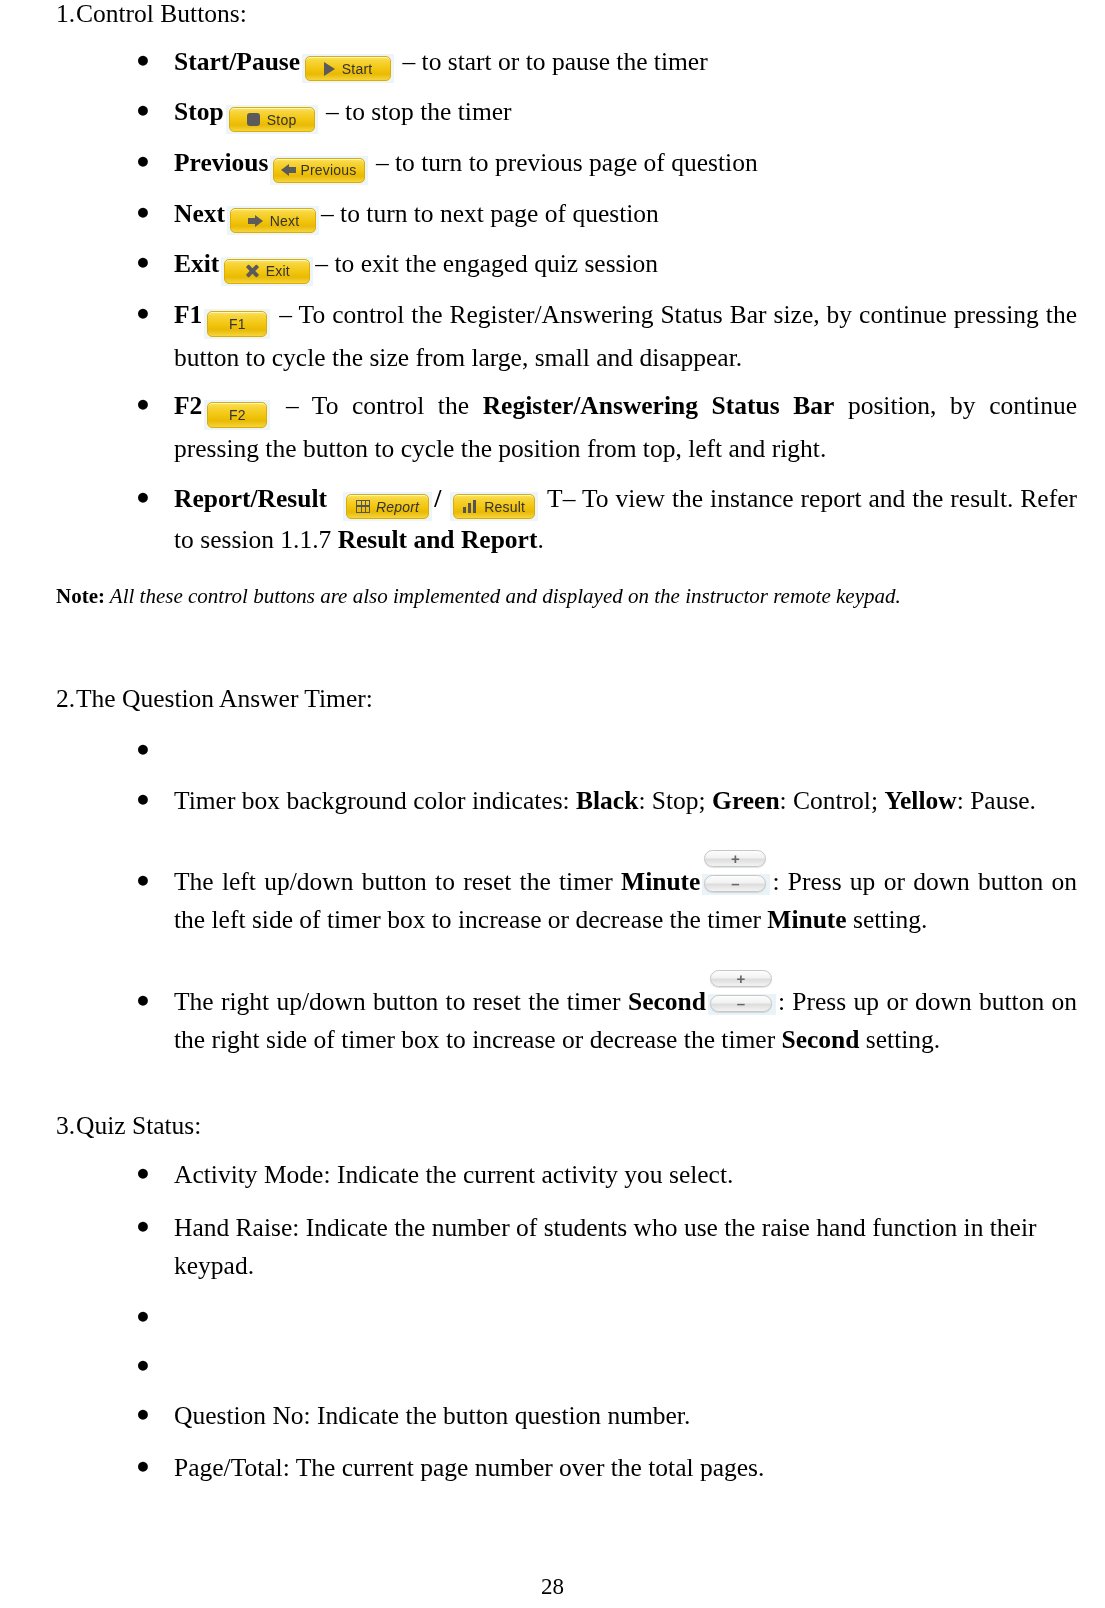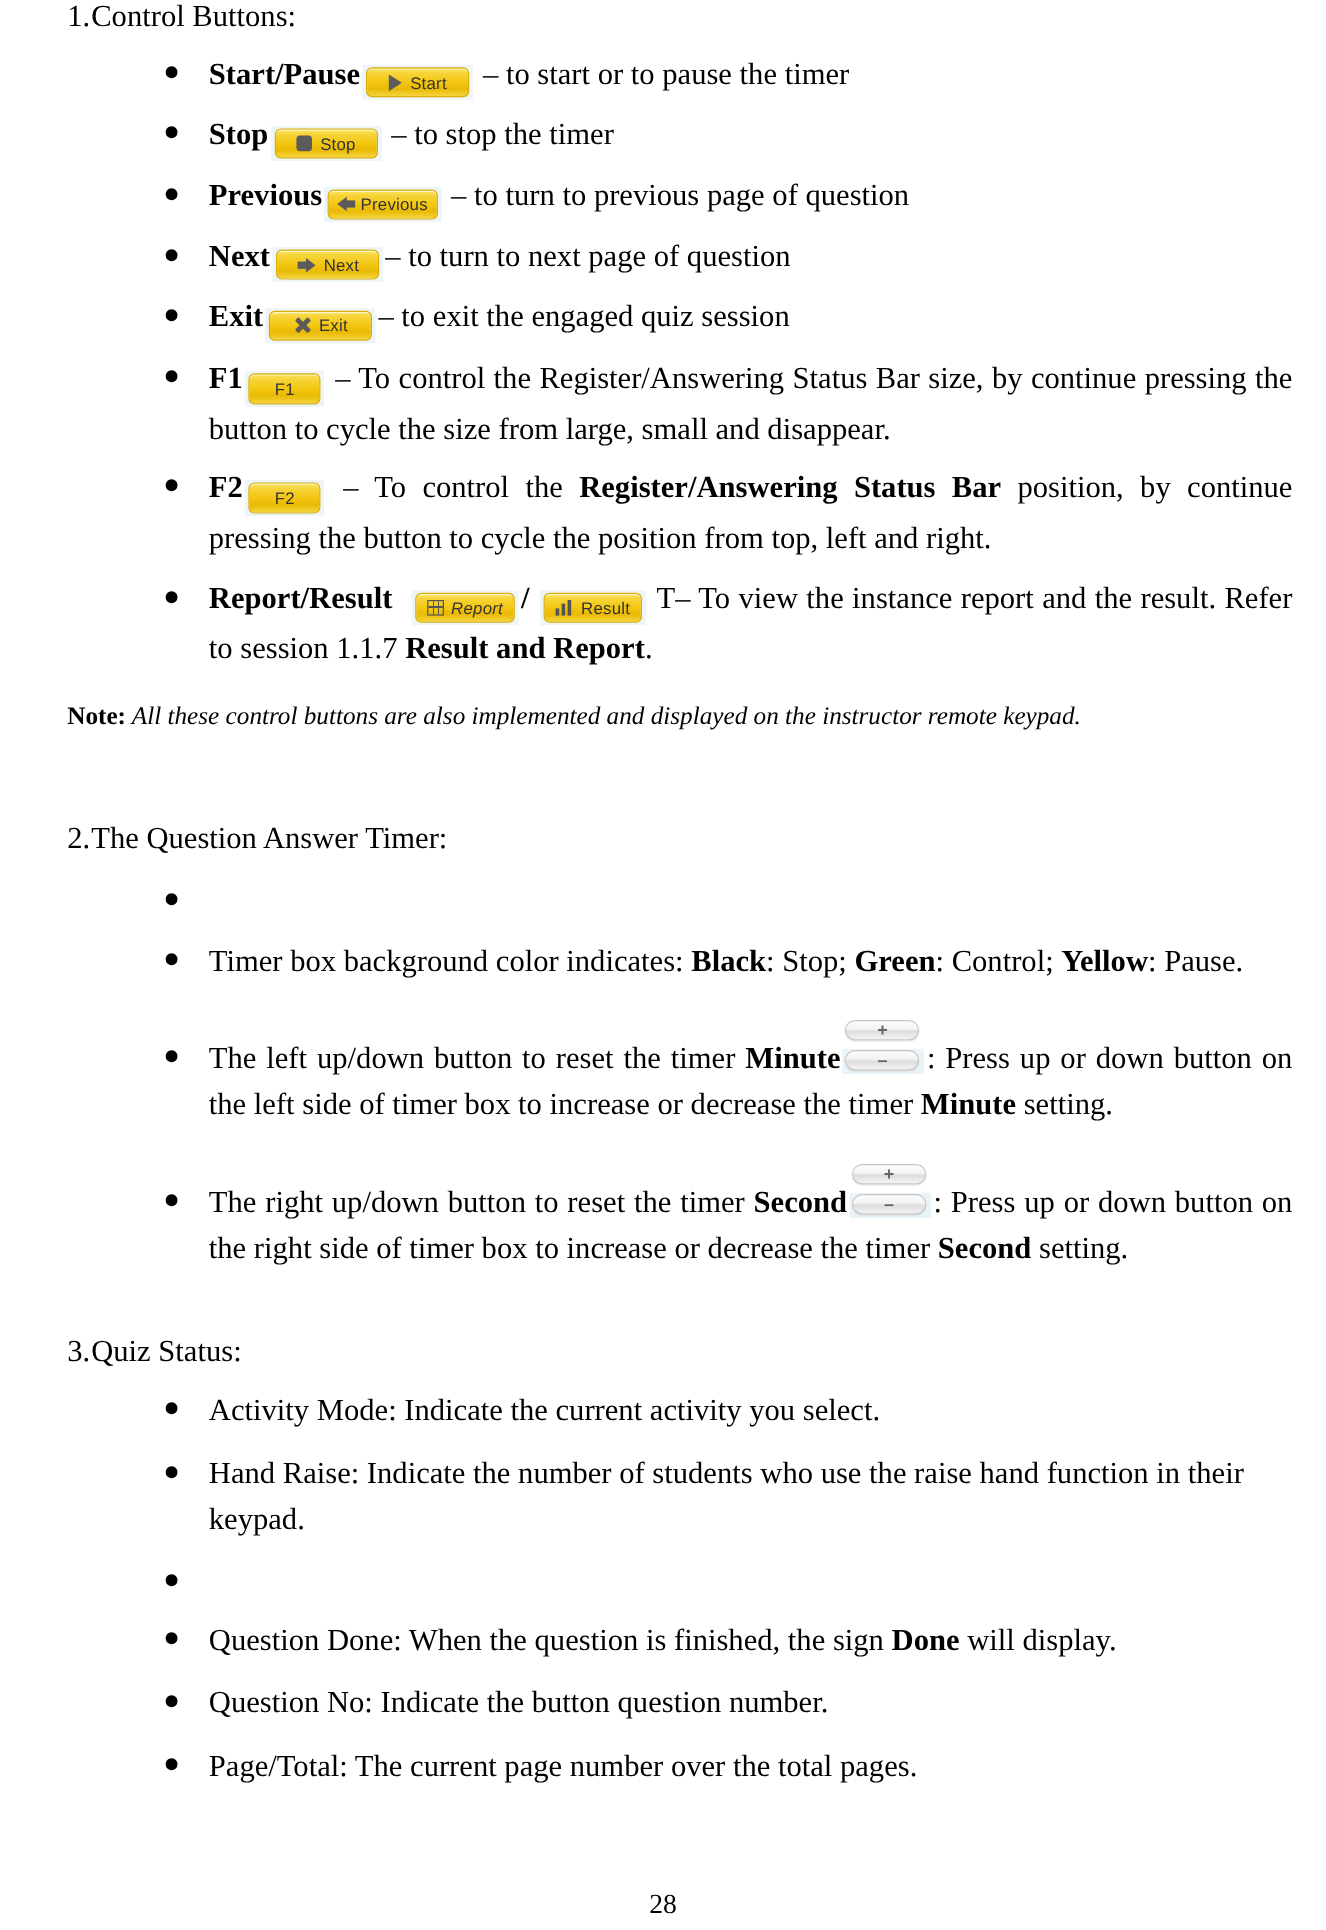--- a/index.html
+++ b/index.html
@@ -336,21 +336,20 @@
     <span class="dot">●</span>
     <span class="btxt nojust">Hand Raise: Indicate the number of students who use the raise hand function in their keypad.</span>
   </div>
 
   <div class="bullet-item" style="margin-top:14px;">
     <span class="dot">●</span>
   </div>
 
   <div class="bullet-item" style="margin-top:14px;">
     <span class="dot">●</span>
-    <span class="btxt nojust"><span>Question Done: When the question is finished, the sign </span><b>Done</b><span> will display.</span></span>
   </div>
 
   <div class="bullet-item" style="margin-top:14px;">
     <span class="dot">●</span>
     <span class="btxt nojust">Question No: Indicate the button question number.</span>
   </div>
 
   <div class="bullet-item" style="margin-top:14px;">
     <span class="dot">●</span>
     <span class="btxt nojust">Page/Total: The current page number over the total pages.</span>

